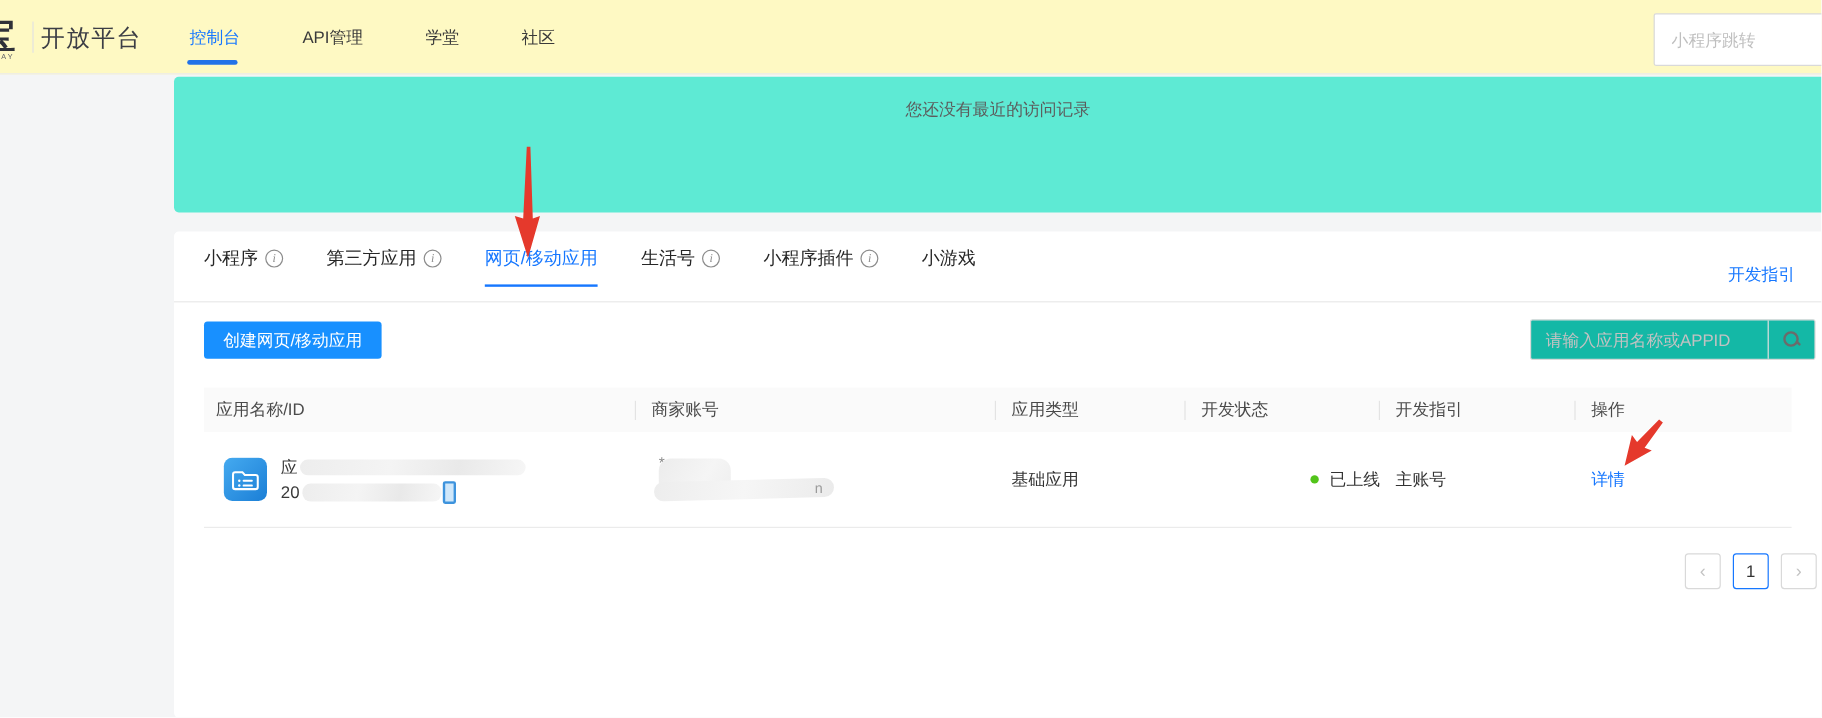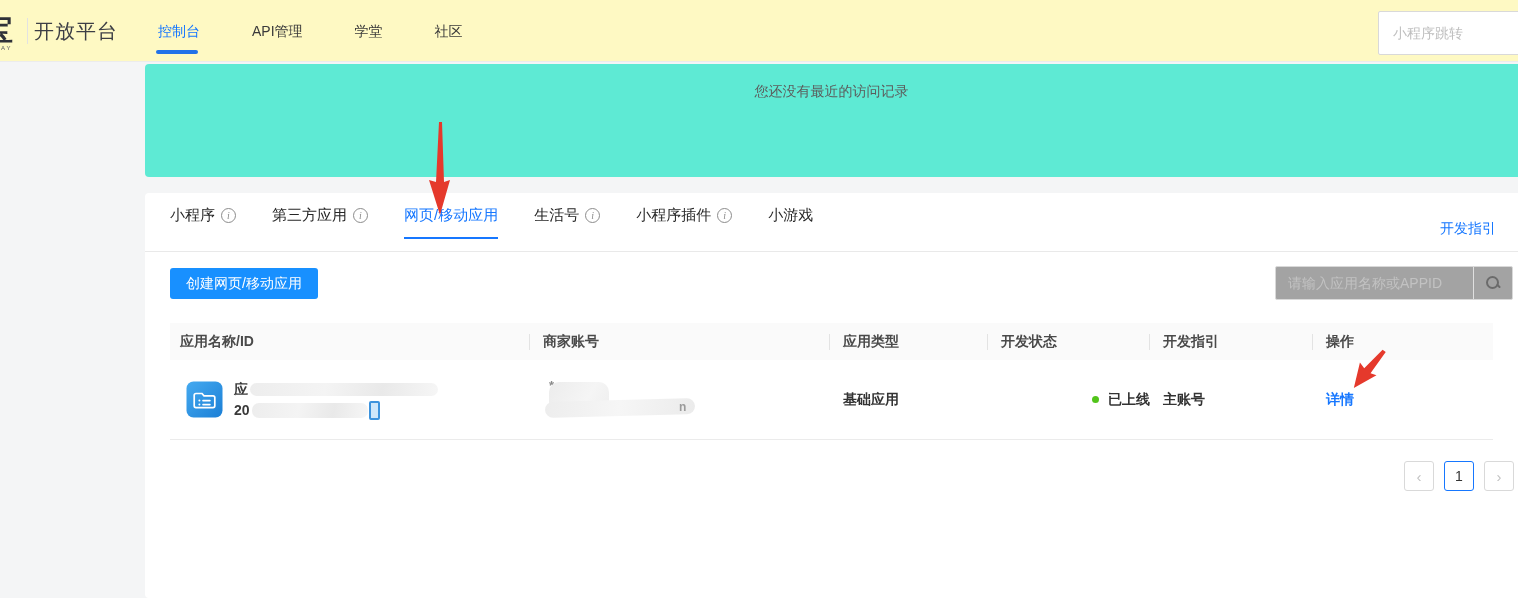--- a/index.html
+++ b/index.html
@@ -28,30 +28,30 @@
   
   .card-apps { position:absolute; left:145px; top:193px; width:1373px; height:405px; background:#fff; border-radius:4px 0 0 4px; }
   .tabs-row { position:absolute; left:0; top:0; width:100%; height:59px; border-bottom:1px solid #e9e9e9; display:flex; align-items:center; padding:0 0 12px 25px; }
   .tab { display:inline-flex; align-items:center; margin-right:36px; font-size:15px; color:#262626; cursor:pointer; position:relative; padding-bottom:2px; }
   .tab .info-icon { width:15px; height:15px; border:1px solid #8c8c8c; border-radius:50%; font-size:10px; line-height:13px; text-align:center; color:#8c8c8c; margin-left:6px; font-family:"Liberation Serif",serif; font-style:italic; }
   .tab.active { color:#1677ff; }
   .tab.active::after { content:""; position:absolute; left:0; right:0; bottom:-12px; height:2px; background:#1677ff; }
   .dev-guide { position:absolute; right:22px; top:27px; font-size:14px; color:#1677ff; cursor:pointer; }
 
   .create-btn { position:absolute; left:25px; top:75px; width:148px; height:31px; background:#1890ff; color:#fff; font-size:14px; border:none; border-radius:3px; cursor:pointer; }
-  .search-group { position:absolute; left:1130px; top:73px; width:238px; height:34px; border:1px solid #d9d9d9; border-radius:2px; display:flex; background:#a3a3a3; }
+  .search-group { position:absolute; left:1130px; top:73px; width:238px; height:34px; border:1px solid #d9d9d9; border-radius:2px; display:flex; background:#14b8a6; }
   .search-input { flex:1; border:none; outline:none; font-size:14px; padding-left:12px; color:#333; background:transparent; }
   .search-input::placeholder { color:#c2c2c2; }
   .search-btn { width:39px; border-left:1px solid #e0e0e0; display:flex; align-items:center; justify-content:center; cursor:pointer; }
   .mag-icon { position:relative; width:16px; height:16px; }
   .mag-icon::before { content:""; position:absolute; left:1px; top:1px; width:9px; height:9px; border:2px solid #6b6b6b; border-radius:50%; }
   .mag-icon::after { content:""; position:absolute; left:11px; top:10px; width:5px; height:2px; background:#6b6b6b; transform:rotate(45deg); border-radius:1px; }
 
   
-  .table { position:absolute; left:25px; top:130px; width:1323px;font-weight:bold; }
+  .table { position:absolute; left:25px; top:130px; width:1323px; }
   .t-head { display:flex; height:37px; background:#fafafa; align-items:center; }
   .t-cell { position:relative; font-size:14px; color:#4a4a4a; padding-left:13px; }
   .t-head .t-cell:not(:last-child)::after { content:""; position:absolute; right:0; top:50%; margin-top:-8px; width:1px; height:16px; background:#e3e3e3; }
   .c1{width:360px; padding-left:10px;} .c2{width:300px;} .c3{width:158px;} .c4{width:162px;} .c5{width:163px;} .c6{width:180px;}
   .t-row { display:flex; height:80px; align-items:center; border-bottom:1px solid #ebebeb; }
   .t-row .t-cell { color:#333; }
 
   .app-cell { display:flex; align-items:center; }
   .app-icon { width:37px; height:37px; margin-left:6px; flex:0 0 37px; }
   .app-text { margin-left:11px; font-size:14px; color:#3a3a3a; }

